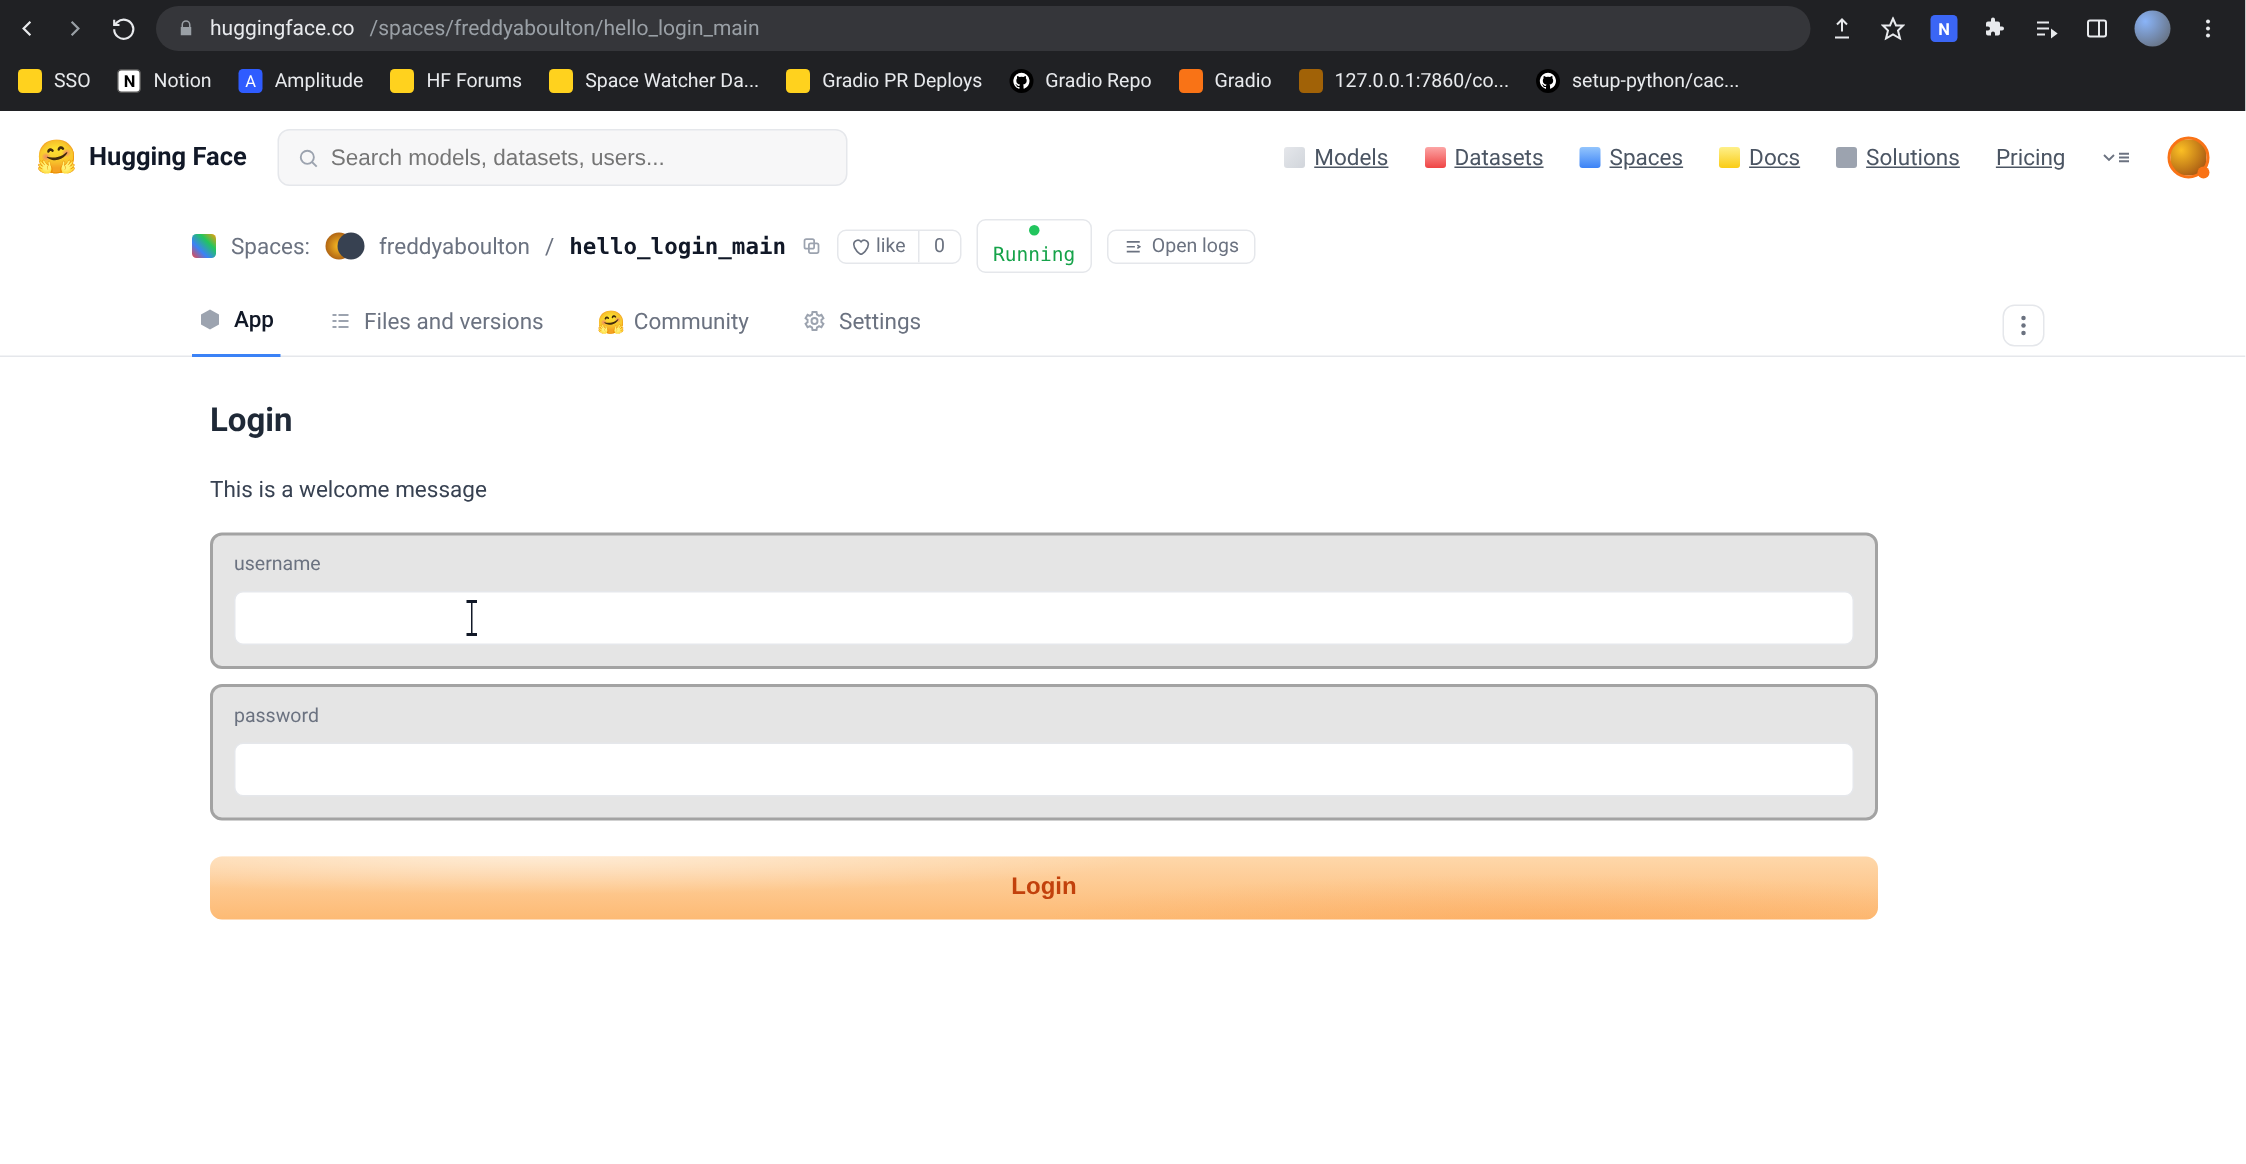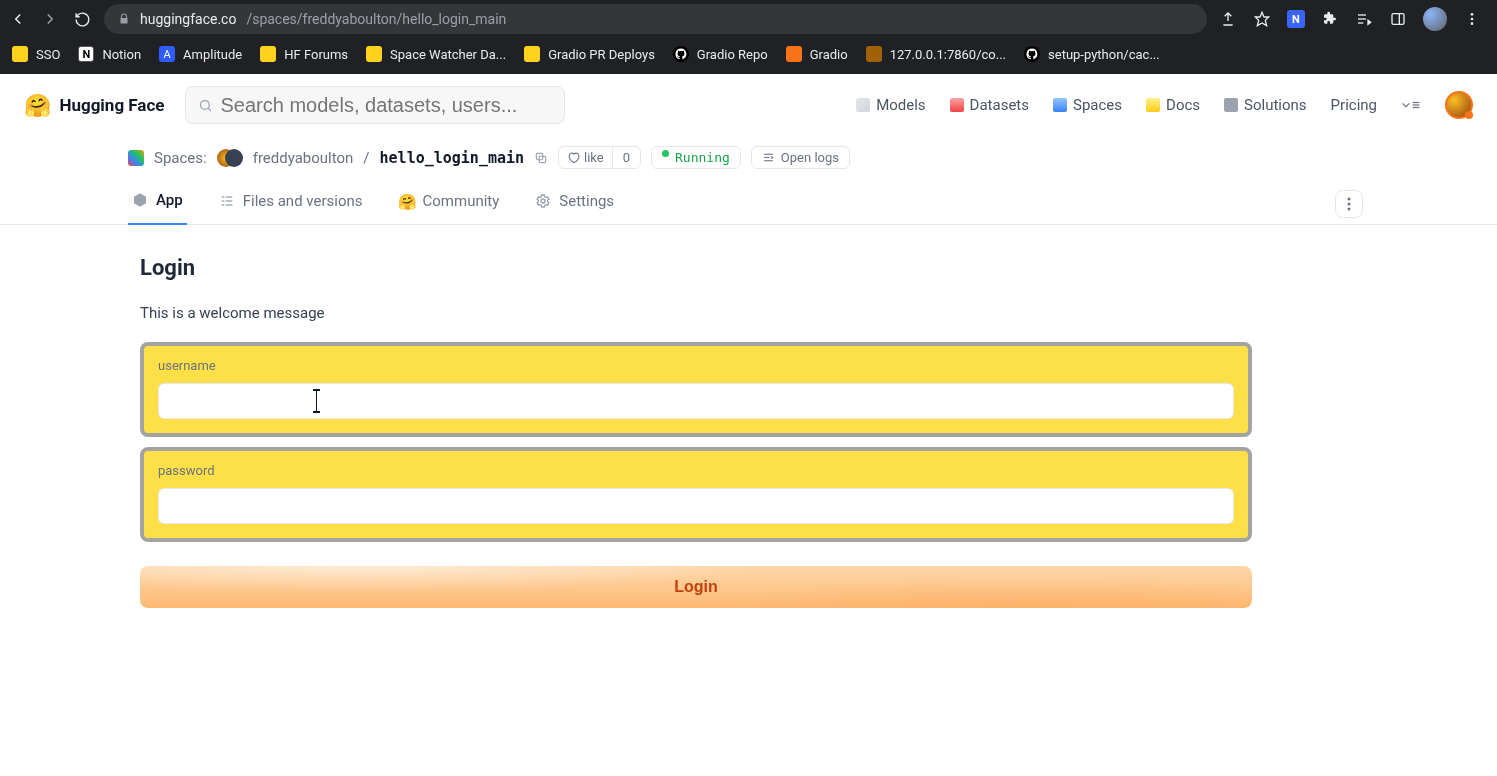--- a/index.html
+++ b/index.html
@@ -28,58 +28,58 @@
   .bm-gh { background:#000; color:#fff; border-radius:50%; }
   .bm-gr { background:#f97316; border-radius:3px; }
   .bm-gr2 { background:#a16207; }
 
   
   .page { background:#fff; }
   .hf-header { display:flex; align-items:center; padding: 12px 24px; gap: 20px; border-bottom: 0; }
   .hf-logo { display:flex; align-items:center; gap:8px; font-weight:700; font-size: 17px; color:#111827; }
   .hf-logo .emo { font-size:22px; }
   .search-box { flex: 0 0 380px; display:flex; align-items:center; gap:8px; background:#f7f7f8; border:1px solid #e5e7eb; border-radius:8px; height:38px; padding: 0 12px; color:#9ca3af; }
-  .search-box input { border:none; background:transparent; outline:none; font-size:20px; width:100%; color:#737373; }
+  .search-box input { border:none; background:transparent; outline:none; font-size:15px; width:100%; color:#737373; }
   .hf-nav { margin-left:auto; display:flex; align-items:center; gap: 24px; font-size:15px; color:#4b5563; }
-  .hf-nav .nav-item { display:flex; align-items:center; gap:6px; cursor:pointer; }
+  .hf-nav .nav-item { display:flex; align-items:center; gap:6px; cursor:pointer;text-decoration:underline; }
   .nav-ico { width:14px;height:14px; border-radius:2px; background:#d1d5db; }
   .nav-ico.cube { background: linear-gradient(135deg,#e5e7eb,#d1d5db); }
   .nav-ico.data { background: linear-gradient(#fca5a5,#ef4444); }
   .nav-ico.space { background: linear-gradient(#93c5fd,#3b82f6); }
   .nav-ico.doc { background: linear-gradient(#fef08a,#facc15); }
   .nav-ico.sol { background: #9ca3af; }
   .avatar-hf { width:28px;height:28px;border-radius:50%; background: radial-gradient(circle at 30% 30%, #fbbf24, #92400e); border:2px solid #f97316; position:relative;}
   .avatar-hf::after{content:"";position:absolute;right:-2px;bottom:-2px;width:8px;height:8px;background:#f97316;border-radius:50%;}
 
   .breadcrumb-row { display:flex; align-items:center; gap: 10px; padding: 10px 24px 4px 128px; font-size: 15px; color:#6b7280; flex-wrap:wrap;}
   .breadcrumb-row .sp-ico { width:16px;height:16px; background: linear-gradient(45deg,#ef4444,#3b82f6,#22c55e,#f59e0b); border-radius:3px;}
   .breadcrumb-row .seg { color:#6b7280; }
   .breadcrumb-row .owner-ico { width:18px;height:18px;border-radius:50%; background: radial-gradient(circle, #fbbf24, #92400e); display:inline-block;}
   .breadcrumb-row .owner-ico2 { width:18px;height:18px;border-radius:50%; background: #374151; display:inline-block; margin-left:-10px;}
   .breadcrumb-row .owner { color:#6b7280; }
   .breadcrumb-row .space-name { color:#111827; font-weight:700; font-family: ui-monospace, Menlo, monospace; }
   .copy-ico { color:#9ca3af; cursor:pointer; }
   .like-pill { display:flex; align-items:center; border:1px solid #e5e7eb; border-radius:6px; overflow:hidden; font-size:13px; color:#6b7280;}
   .like-pill .heart { padding: 3px 8px; display:flex; gap:4px; align-items:center;}
   .like-pill .count { border-left:1px solid #e5e7eb; padding:3px 10px;}
-  .status-pill { border:1px solid #e5e7eb; border-radius:6px; padding:3px 10px; font-size:13px; display:flex; gap:6px; font-family: ui-monospace, Menlo, monospace; color:#16a34a;}
+  .status-pill { border:1px solid #e5e7eb; border-radius:6px; padding:3px 10px; font-size:13px; display:flex; align-items:center; gap:6px; font-family: ui-monospace, Menlo, monospace; color:#16a34a;flex-direction:column;}
   .status-pill .dot { width:7px;height:7px;border-radius:50%; background:#22c55e;}
   .logs-btn { border:1px solid #e5e7eb; border-radius:6px; padding:3px 10px; font-size:13px; color:#6b7280; display:flex; align-items:center; gap:6px; cursor:pointer;}
 
   .tabs-row { display:flex; align-items:center; padding: 10px 24px 0 128px; gap: 28px; border-bottom:1px solid #e5e7eb; position:relative;}
   .tab { display:flex; align-items:center; gap:8px; padding: 8px 4px 14px 4px; font-size:15px; color:#6b7280; cursor:pointer;}
   .tab.active { color:#111827; font-weight:500; border-bottom: 2px solid #3b82f6; margin-bottom:-1px;}
   .tab .t-ico { width:16px; height:16px; }
   .menu-btn { margin-left:auto; margin-right: 110px; border:1px solid #e5e7eb; border-radius:8px; width:28px;height:28px; display:flex;align-items:center;justify-content:center; color:#6b7280; cursor:pointer;}
 
   .content { padding: 30px 128px 40px 140px; max-width: 1380px; }
   .content h2 { font-size:22px; color:#1f2937; font-weight:700; margin-bottom: 24px; }
   .content p { font-size:15px; color:#374151; margin-bottom: 20px; }
 
-  .field-card { border:4px solid #a3a3a3; border-radius:8px; padding: 12px 14px 14px 14px; margin-bottom: 10px; background:#fde047;}
+  .field-card { border:2px solid #a3a3a3; border-radius:8px; padding: 12px 14px 14px 14px; margin-bottom: 10px; background:#e5e5e5;}
   .field-card label { font-size:13px; color:#6b7280; display:block; margin-bottom:10px;}
   .field-card input { width:100%; height:36px; border:1px solid #e5e7eb; border-radius:6px; padding: 0 10px; font-size:15px; outline:none; background:#fff;}
 
   .login-btn { width:100%; margin-top: 14px; height:42px; border:none; border-radius:8px;
     background: linear-gradient(180deg, #fed7aa 0%, #fdba74 100%);
     color:#c2410c; font-weight:700; font-size:16px; cursor:pointer;
     position:relative; overflow:hidden;
   }
   .login-btn::before{
     content:""; position:absolute; inset:0;

